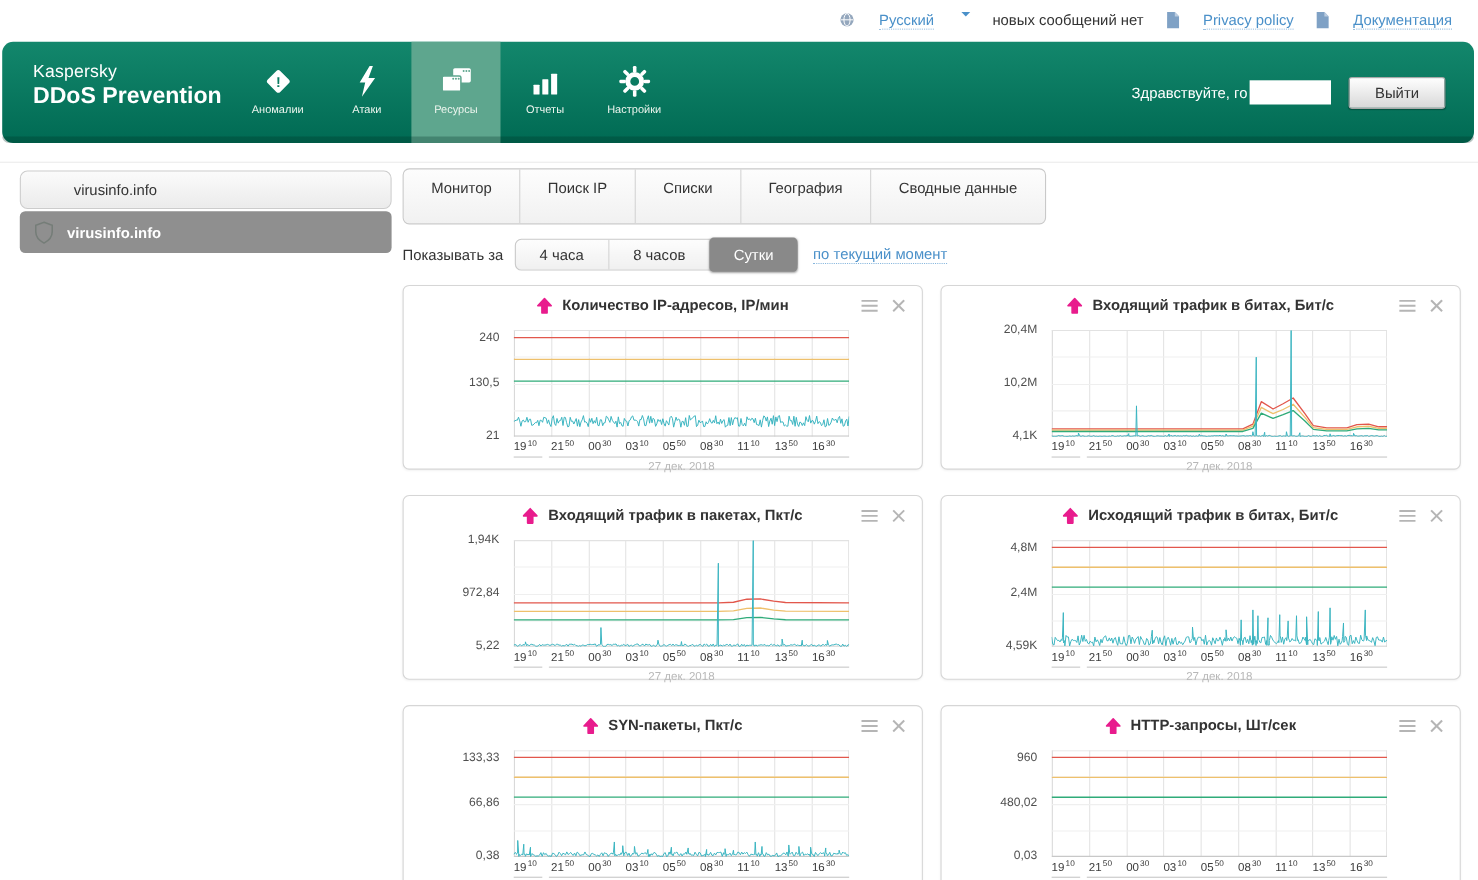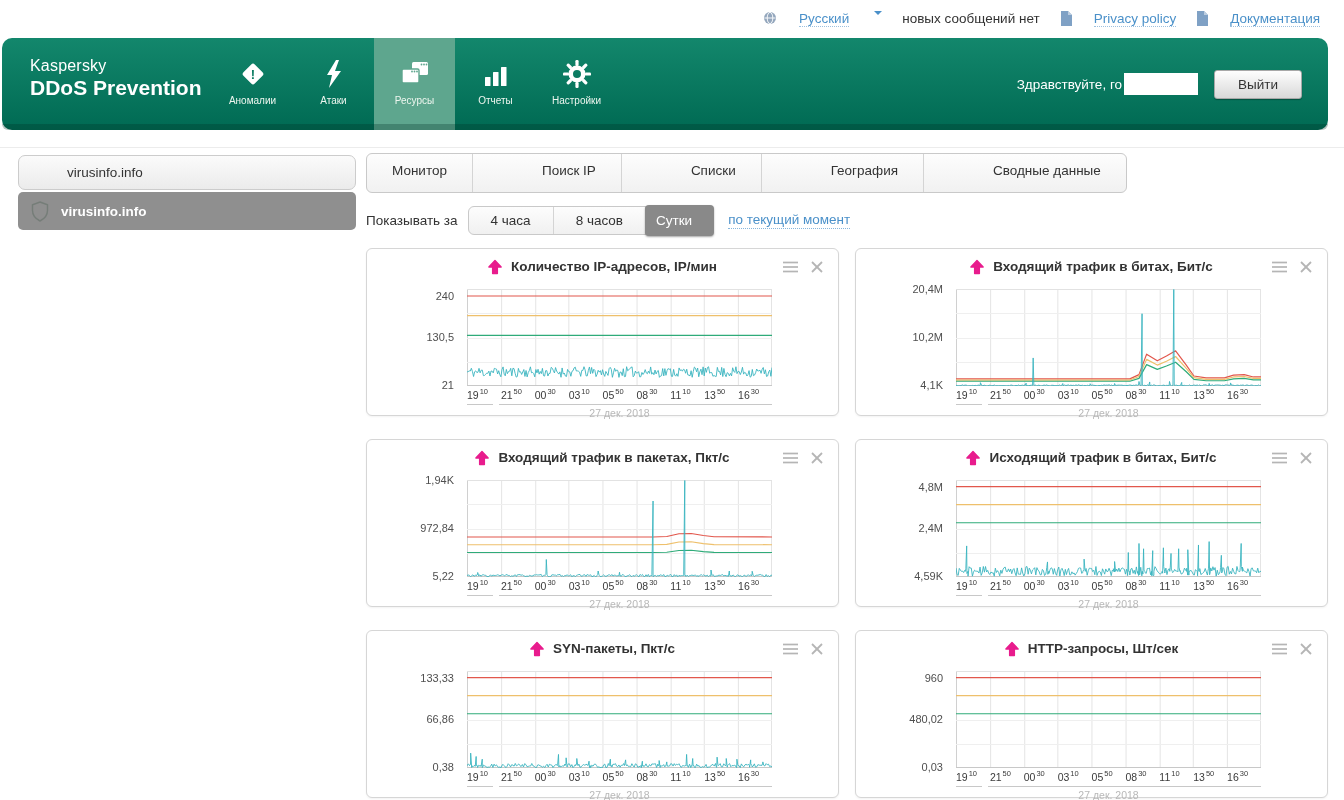--- a/index.html
+++ b/index.html
@@ -9,21 +9,21 @@
   
   .topbar { position:absolute; top:0; left:0; right:0; height:37px; display:flex; align-items:center;
             justify-content:flex-end; gap:20px; padding-right:24px; font-size:13.5px; }
   .tb-item { display:flex; align-items:flex-start; gap:22px; }
   .tb-link { color:#4a90c9; border-bottom:1px dotted #9dc1e0; cursor:pointer; line-height:15px; }
   .tb-text { color:#333; }
   .caret { width:0; height:0; border-top:4px solid #4a90c9; border-left:4px solid transparent;
            border-right:4px solid transparent; margin-left:3px; }
 
   
-  .header { position:absolute; top:38px; left:2px; right:16px; height:92px; border-radius:10px;
+  .header { position:absolute; top:38px; left:2px; right:4px; height:92px; border-radius:10px;
             background:linear-gradient(#13876c, #006a53); }
   .header::after { content:""; position:absolute; left:0; right:0; bottom:0; height:6px;
             background:rgba(0,45,35,.28); border-radius:0 0 10px 10px; pointer-events:none; }
   .brand { position:absolute; left:28px; top:19px; color:#fff; }
   .brand-top { font-size:16px; font-weight:normal; letter-spacing:.2px; }
   .brand-bottom { font-size:21px; font-weight:bold; margin-top:1px; }
   .nav { position:absolute; left:210px; top:0; height:100%; display:flex; }
   .nav-item { width:81px; height:100%; display:flex; flex-direction:column; align-items:center;
               padding-top:19px; cursor:pointer; }
   .nav-item.active { background:#5ea68e; }
@@ -42,37 +42,37 @@
   .sidebar { position:absolute; left:18px; top:155px; width:338px; }
   .side-group { height:35px; border:1px solid #ccc; border-radius:7px;
                 background:linear-gradient(#fbfbfb,#ebebeb); line-height:33px; padding-left:48px;
                 font-size:13.5px; color:#333; }
   .side-item { margin-top:2px; height:38px; background:#8f8f8f; border-radius:5px; display:flex;
                align-items:center; color:#fff; font-weight:bold; font-size:13.5px; cursor:pointer; }
   .side-item .shield { margin:0 12px 0 13px; display:flex; }
 
   
   .content { position:absolute; left:366px; top:153px; width:962px; }
-  .tabs { display:inline-flex; border:1px solid #c9c9c9; border-radius:6px; height:40px;
-          background:linear-gradient(#fdfdfd,#f1f1f1);gap:44px; }
+  .tabs { display:inline-flex; border:1px solid #c9c9c9; border-radius:6px; height:51px;
+          background:linear-gradient(#fdfdfd,#f1f1f1); }
   .tab { padding:0 25px; line-height:33px; font-size:13.5px; color:#333; border-right:1px solid #d4d4d4;
          cursor:pointer; white-space:nowrap; }
   .tab:last-child { border-right:none; }
   .tab.active { background:#7e7e7e; color:#fff; border-radius:3px; margin:-3px -1px; line-height:39px;
                 height:39px; position:relative; z-index:2; border-right:none;
                 box-shadow:0 1px 2px rgba(0,0,0,.35); }
   .filter-row { display:flex; align-items:center; margin-top:12px; height:30px; }
   .filter-label { font-size:13.5px; color:#333; margin-right:10px; }
   .filter-group { display:inline-flex; border:1px solid #c9c9c9; border-radius:6px; height:29px;
                   background:linear-gradient(#fdfdfd,#f0f0f0); }
   .fbtn { padding:0 22px; line-height:27px; font-size:13.5px; color:#333; border-right:1px solid #d4d4d4;
           cursor:pointer; }
   .fbtn:last-child { border-right:none; }
   .fbtn.active { background:#898989; color:#fff; border-radius:4px; margin:-2px -1px; line-height:31px;
-                 height:31px; border-right:none; box-shadow:0 1px 2px rgba(0,0,0,.35);padding-left:11px; }
+                 height:31px; border-right:none; box-shadow:0 1px 2px rgba(0,0,0,.35); }
   .moment-link { margin-left:14px; font-size:13.5px; color:#4a90c9; border-bottom:1px dotted #86b6dd;
                  cursor:pointer; line-height:16px; }
 
   
   .panels { display:grid; grid-template-columns:473px 473px; column-gap:16px; row-gap:23px; margin-top:13px; }
   .panel { width:473px; height:168px; border:1px solid #d6d6d6; border-radius:6px; background:#fff;
            box-shadow:0 1px 2px rgba(0,0,0,.05); position:relative; padding-top:10px; }
   .panel-head { height:22px; display:flex; align-items:flex-start; justify-content:center; gap:9px; }
   .panel-title { font-size:13.5px; font-weight:bold; color:#333; }
   .panel-menu { position:absolute; right:40px; top:12px; cursor:pointer; display:flex; }

